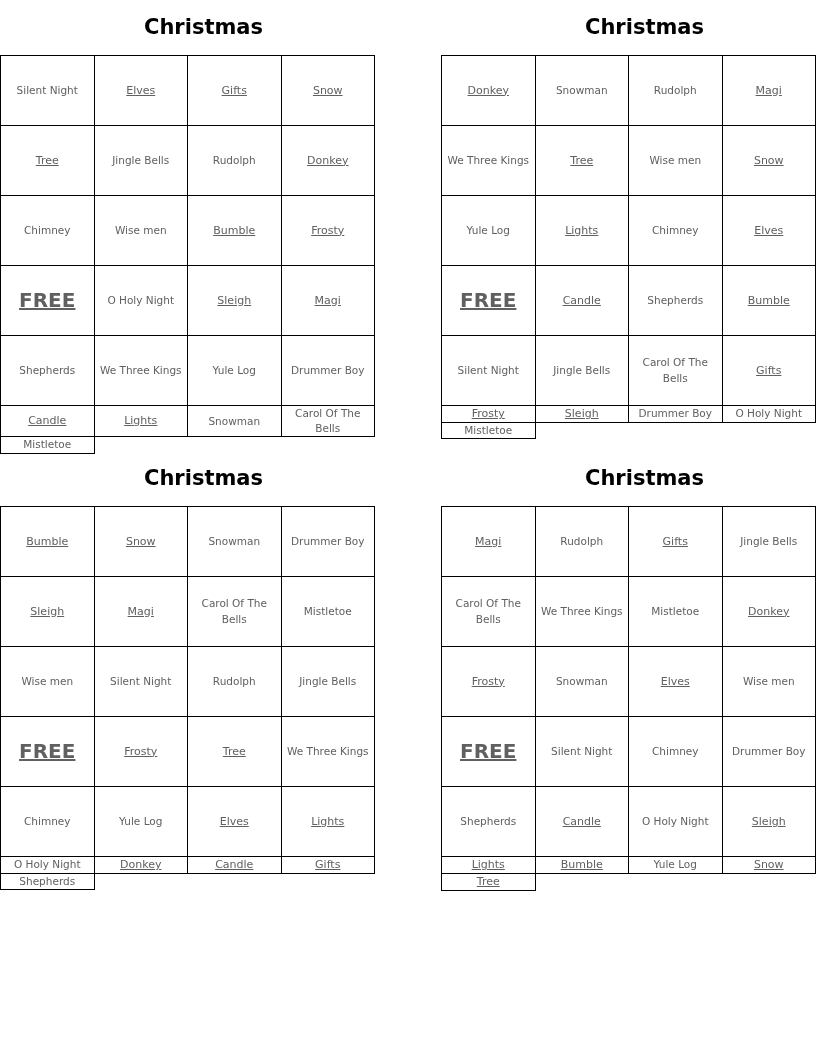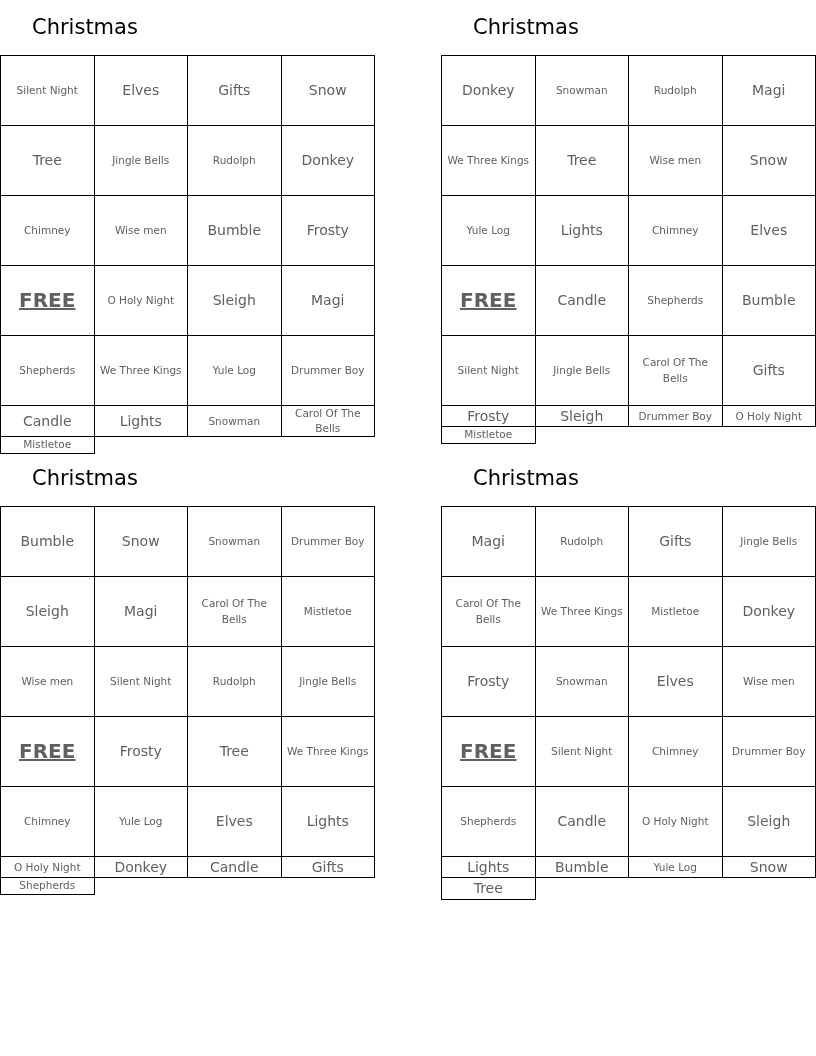--- a/index.html
+++ b/index.html
@@ -12,27 +12,27 @@
       height: 1056px;
       position: relative;
       overflow: hidden;
       font-family: "DejaVu Sans", sans-serif;
     }
     .card {
       position: absolute;
       width: 375px;
     }
     .card-title {
-      text-align: left;
+      text-align: center;
       font-size: 21px;
       color: #000000;
       height: 55px;
       line-height: 55px;
       margin: 0;
-      font-weight: normal;
+      font-weight: bold;
       padding-left: 32px;
     }
     .grid {
       display: grid;
       grid-template-columns: repeat(4, 1fr);
       grid-template-rows: repeat(5, 70px);
       border-top: 1px solid #000;
       border-left: 1px solid #000;
       width: 374px;
     }
@@ -42,21 +42,21 @@
       display: flex;
       align-items: center;
       justify-content: center;
       text-align: center;
       color: #606060;
       line-height: 1.45;
       padding: 0 2px;
       box-sizing: border-box;
       overflow: hidden;
     }
-    .cell.sz-l { font-size: 14px; }
+    .cell.sz-l { font-size: 11px; text-decoration: underline; }
     .cell.sz-s { font-size: 10.5px; }
     .cell.free {
       font-size: 20px;
       font-weight: bold;
       text-decoration: underline;
     }
   </style>
 </head>
 <body>
 

